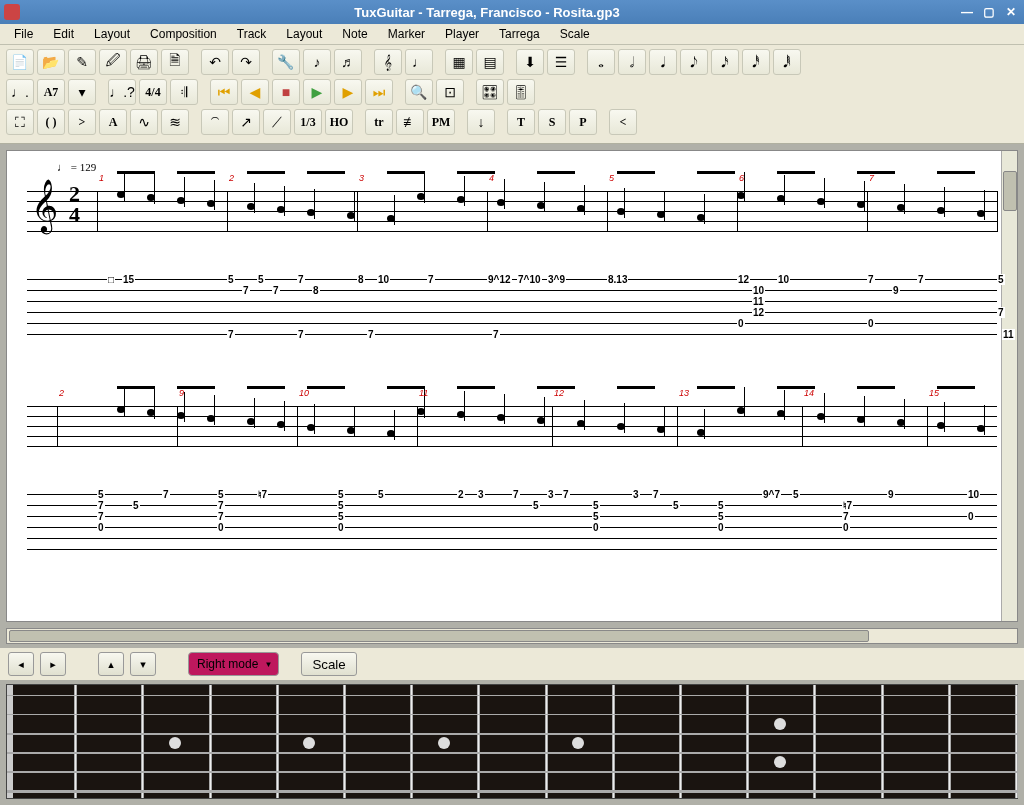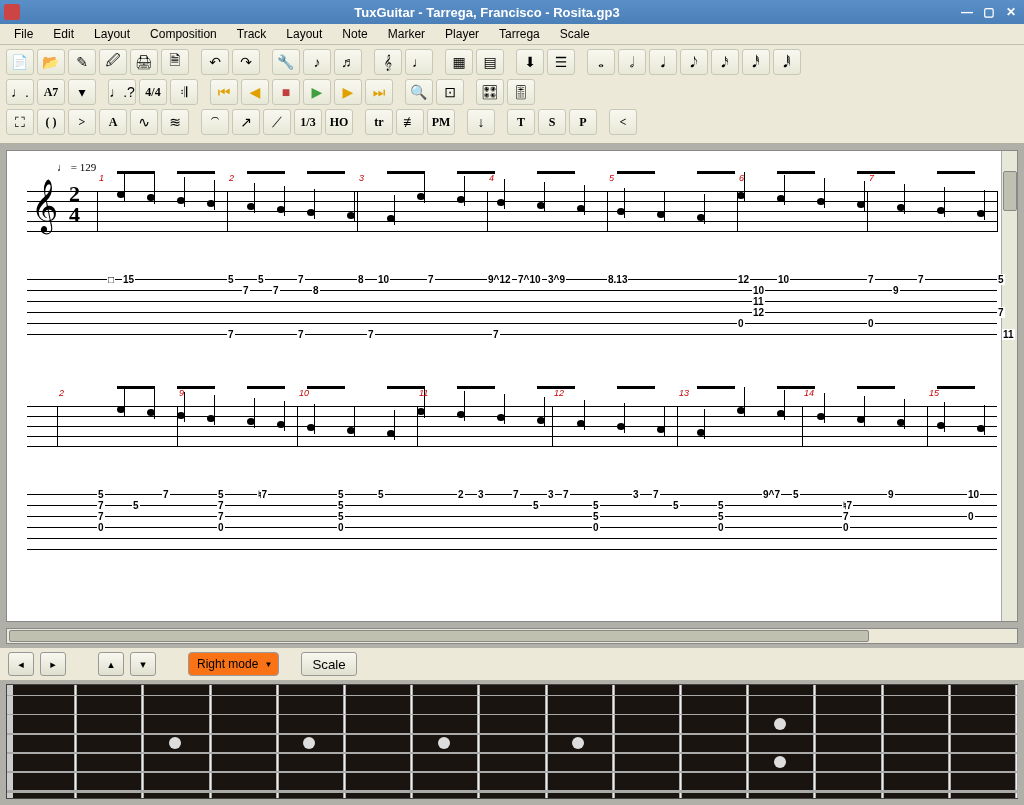--- a/index.html
+++ b/index.html
@@ -33,21 +33,21 @@
   .note { position:absolute; width:8px; height:7px; background:#000; border-radius:50%; }
   .stem { position:absolute; width:1px; background:#000; }
   .beam { position:absolute; height:3px; background:#000; }
   .marker { position:absolute; font-size:9px; color:#c00; font-style:italic; }
   .tab-nums { position:absolute; left: 70px; right:0; top:-5px; height:70px; }
   .tab-num { position:absolute; font-size:10px; font-weight:bold; background:white; padding:0 1px; }
   .hscroll { background:#ece9d8; height: 16px; margin: 0 6px 4px 6px; border: 1px solid #888; position:relative; }
   .hscroll-thumb { position:absolute; left:2px; top:1px; width: 860px; height:12px; background:#c0c0b0; border:1px solid #888; border-radius:2px; }
   .controls-row { display:flex; align-items:center; gap:6px; padding: 4px 8px; background:#ece9d8; }
   .ctrl-btn { width: 26px; height: 24px; border:1px solid #999; background:linear-gradient(#f8f8f0,#e0e0d0); border-radius:3px; display:flex; align-items:center; justify-content:center; cursor:pointer; font-size:11px; }
-  .mode-select { position:relative; display:flex; align-items:center; border:1px solid #999; background:#f97316; border-radius:4px; height:24px; padding:0 20px 0 8px; cursor:pointer; }
+  .mode-select { position:relative; display:flex; align-items:center; border:1px solid #999; background:#be185d; border-radius:4px; height:24px; padding:0 20px 0 8px; cursor:pointer; }
   .mode-select::after { content:"▼"; position:absolute; right:6px; font-size:8px; }
   .scale-btn { height:24px; padding: 0 10px; border:1px solid #999; background:linear-gradient(#f8f8f0,#e0e0d0); border-radius:3px; cursor:pointer; }
   .fretboard { background:#1a1410; margin: 4px 6px 6px 6px; height: 115px; position:relative; border:1px solid #444; }
   .fret { position:absolute; top:0; bottom:0; width:3px; background:linear-gradient(90deg,#888,#eee,#888); }
   .string { position:absolute; left:0; right:0; height:1px; background:#aaa; }
   .dot { position:absolute; width:12px; height:12px; background:#ddd; border-radius:50%; }
   .nut { position:absolute; left:0; top:0; bottom:0; width:6px; background:#ccc; }
 </style>
 </head>
 <body>

